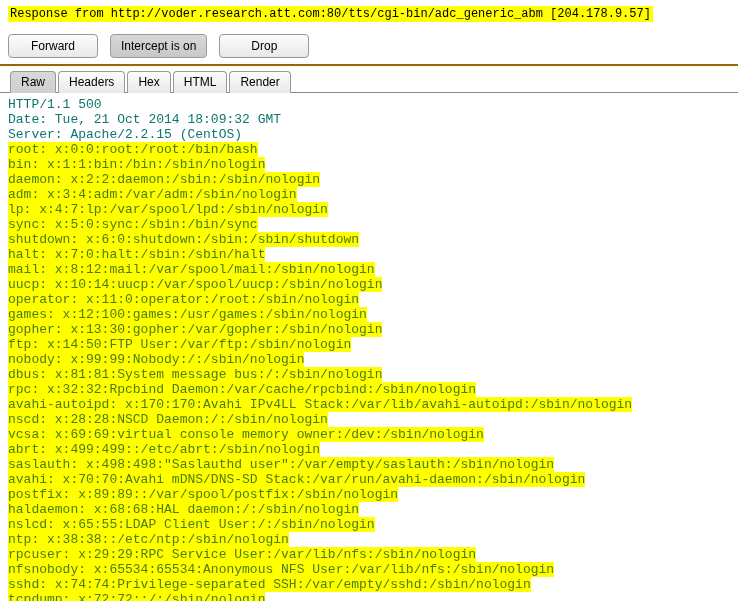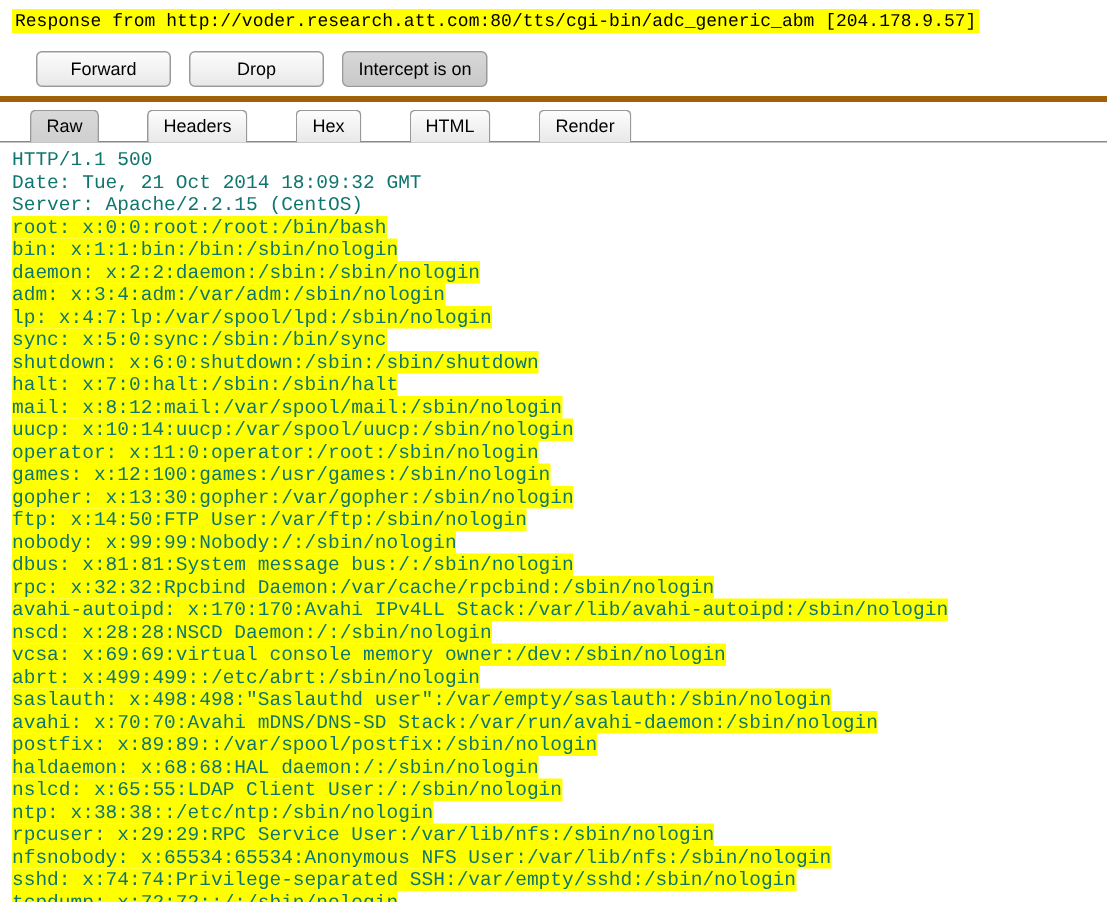--- a/index.html
+++ b/index.html
@@ -16,42 +16,40 @@
       background: #ffff00;
       display: inline-block;
       padding: 1px 2px;
       font-size: 12px;
       font-family: Liberation Mono, monospace;
     }
     .button-row {
       padding: 6px 8px;
       display: flex;
       gap: 12px;
-      margin-left: 16px;
     }
     .btn {
       border: 1px solid #999;
       border-radius: 4px;
       padding: 4px 10px;
       background: linear-gradient(#fdfdfd, #e8e8e8);
       font-size: 12px;
       min-width: 90px;
       text-align: center;
       cursor: pointer;
     }
     .btn.active {
       background: linear-gradient(#d8d8d8, #c8c8c8);
     }
     .tabs-row {
-      padding: 0 20px;
+      padding: 0 10px;
       display: flex;
       border-bottom: 1px solid #888;
-      border-top: 4px solid #a16207;
+      border-top: 2px solid #a16207;
       padding-top: 4px;
-      gap: 30px;
     }
     .tab {
       border: 1px solid #999;
       border-bottom: none;
       border-radius: 4px 4px 0 0;
       padding: 3px 10px;
       background: linear-gradient(#fdfdfd, #e8e8e8);
       font-size: 12px;
       margin-right: 2px;
       cursor: pointer;
@@ -67,38 +65,38 @@
       font-family: "Courier New", monospace;
       font-size: 13px;
       line-height: 15px;
       white-space: pre;
     }
     .content .plain {
       color: #0f766e;
     }
     .content .hl {
       background: #ffff00;
-      color: #0f766e;
+      color: #4d7c0f;
       display: inline;
     }
     .content-line {
       display: block;
     }
   </style>
 </head>
 <body>
 
 <div class="header-bar">
   <span class="response-label">Response from http://voder.research.att.com:80/tts/cgi-bin/adc_generic_abm  [204.178.9.57]</span>
 </div>
 
 <div class="button-row">
   <button class="btn">Forward</button>
+  <button class="btn active">Intercept is on</button>
   <button class="btn">Drop</button>
-  <button class="btn active">Intercept is on</button>
 </div>
 
 <div class="tabs-row">
   <div class="tab active">Raw</div>
   <div class="tab">Headers</div>
   <div class="tab">Hex</div>
   <div class="tab">HTML</div>
   <div class="tab">Render</div>
 </div>
 

